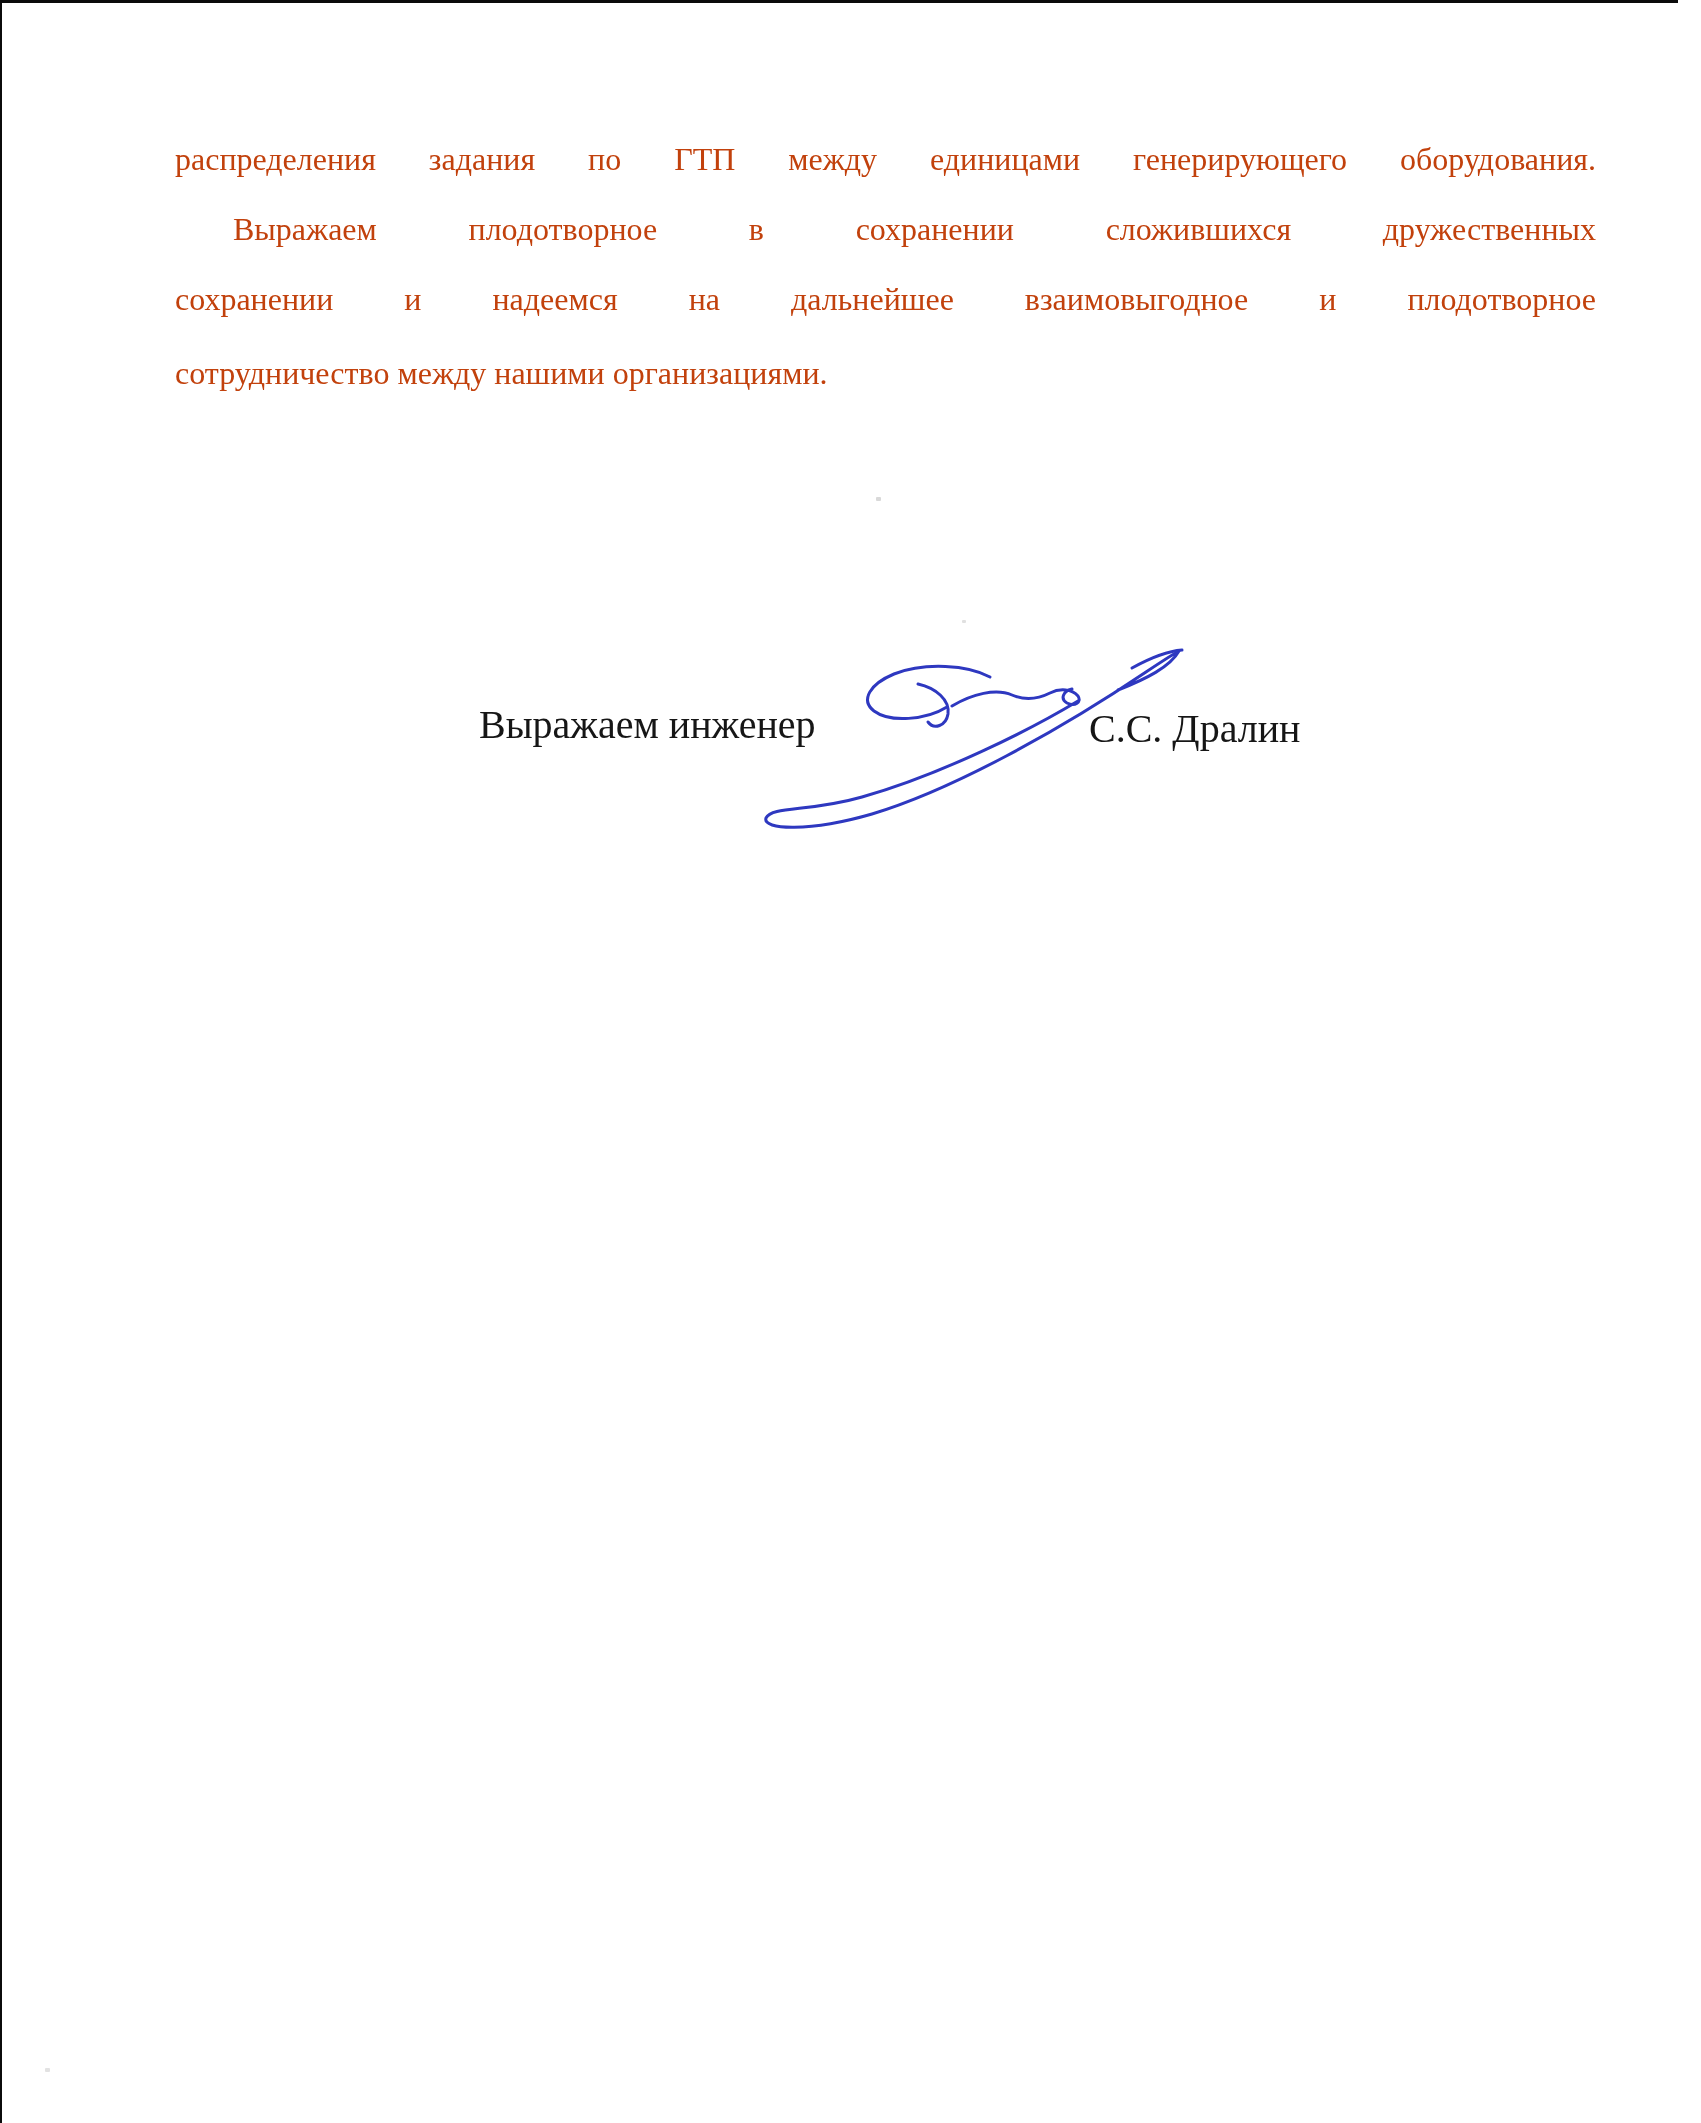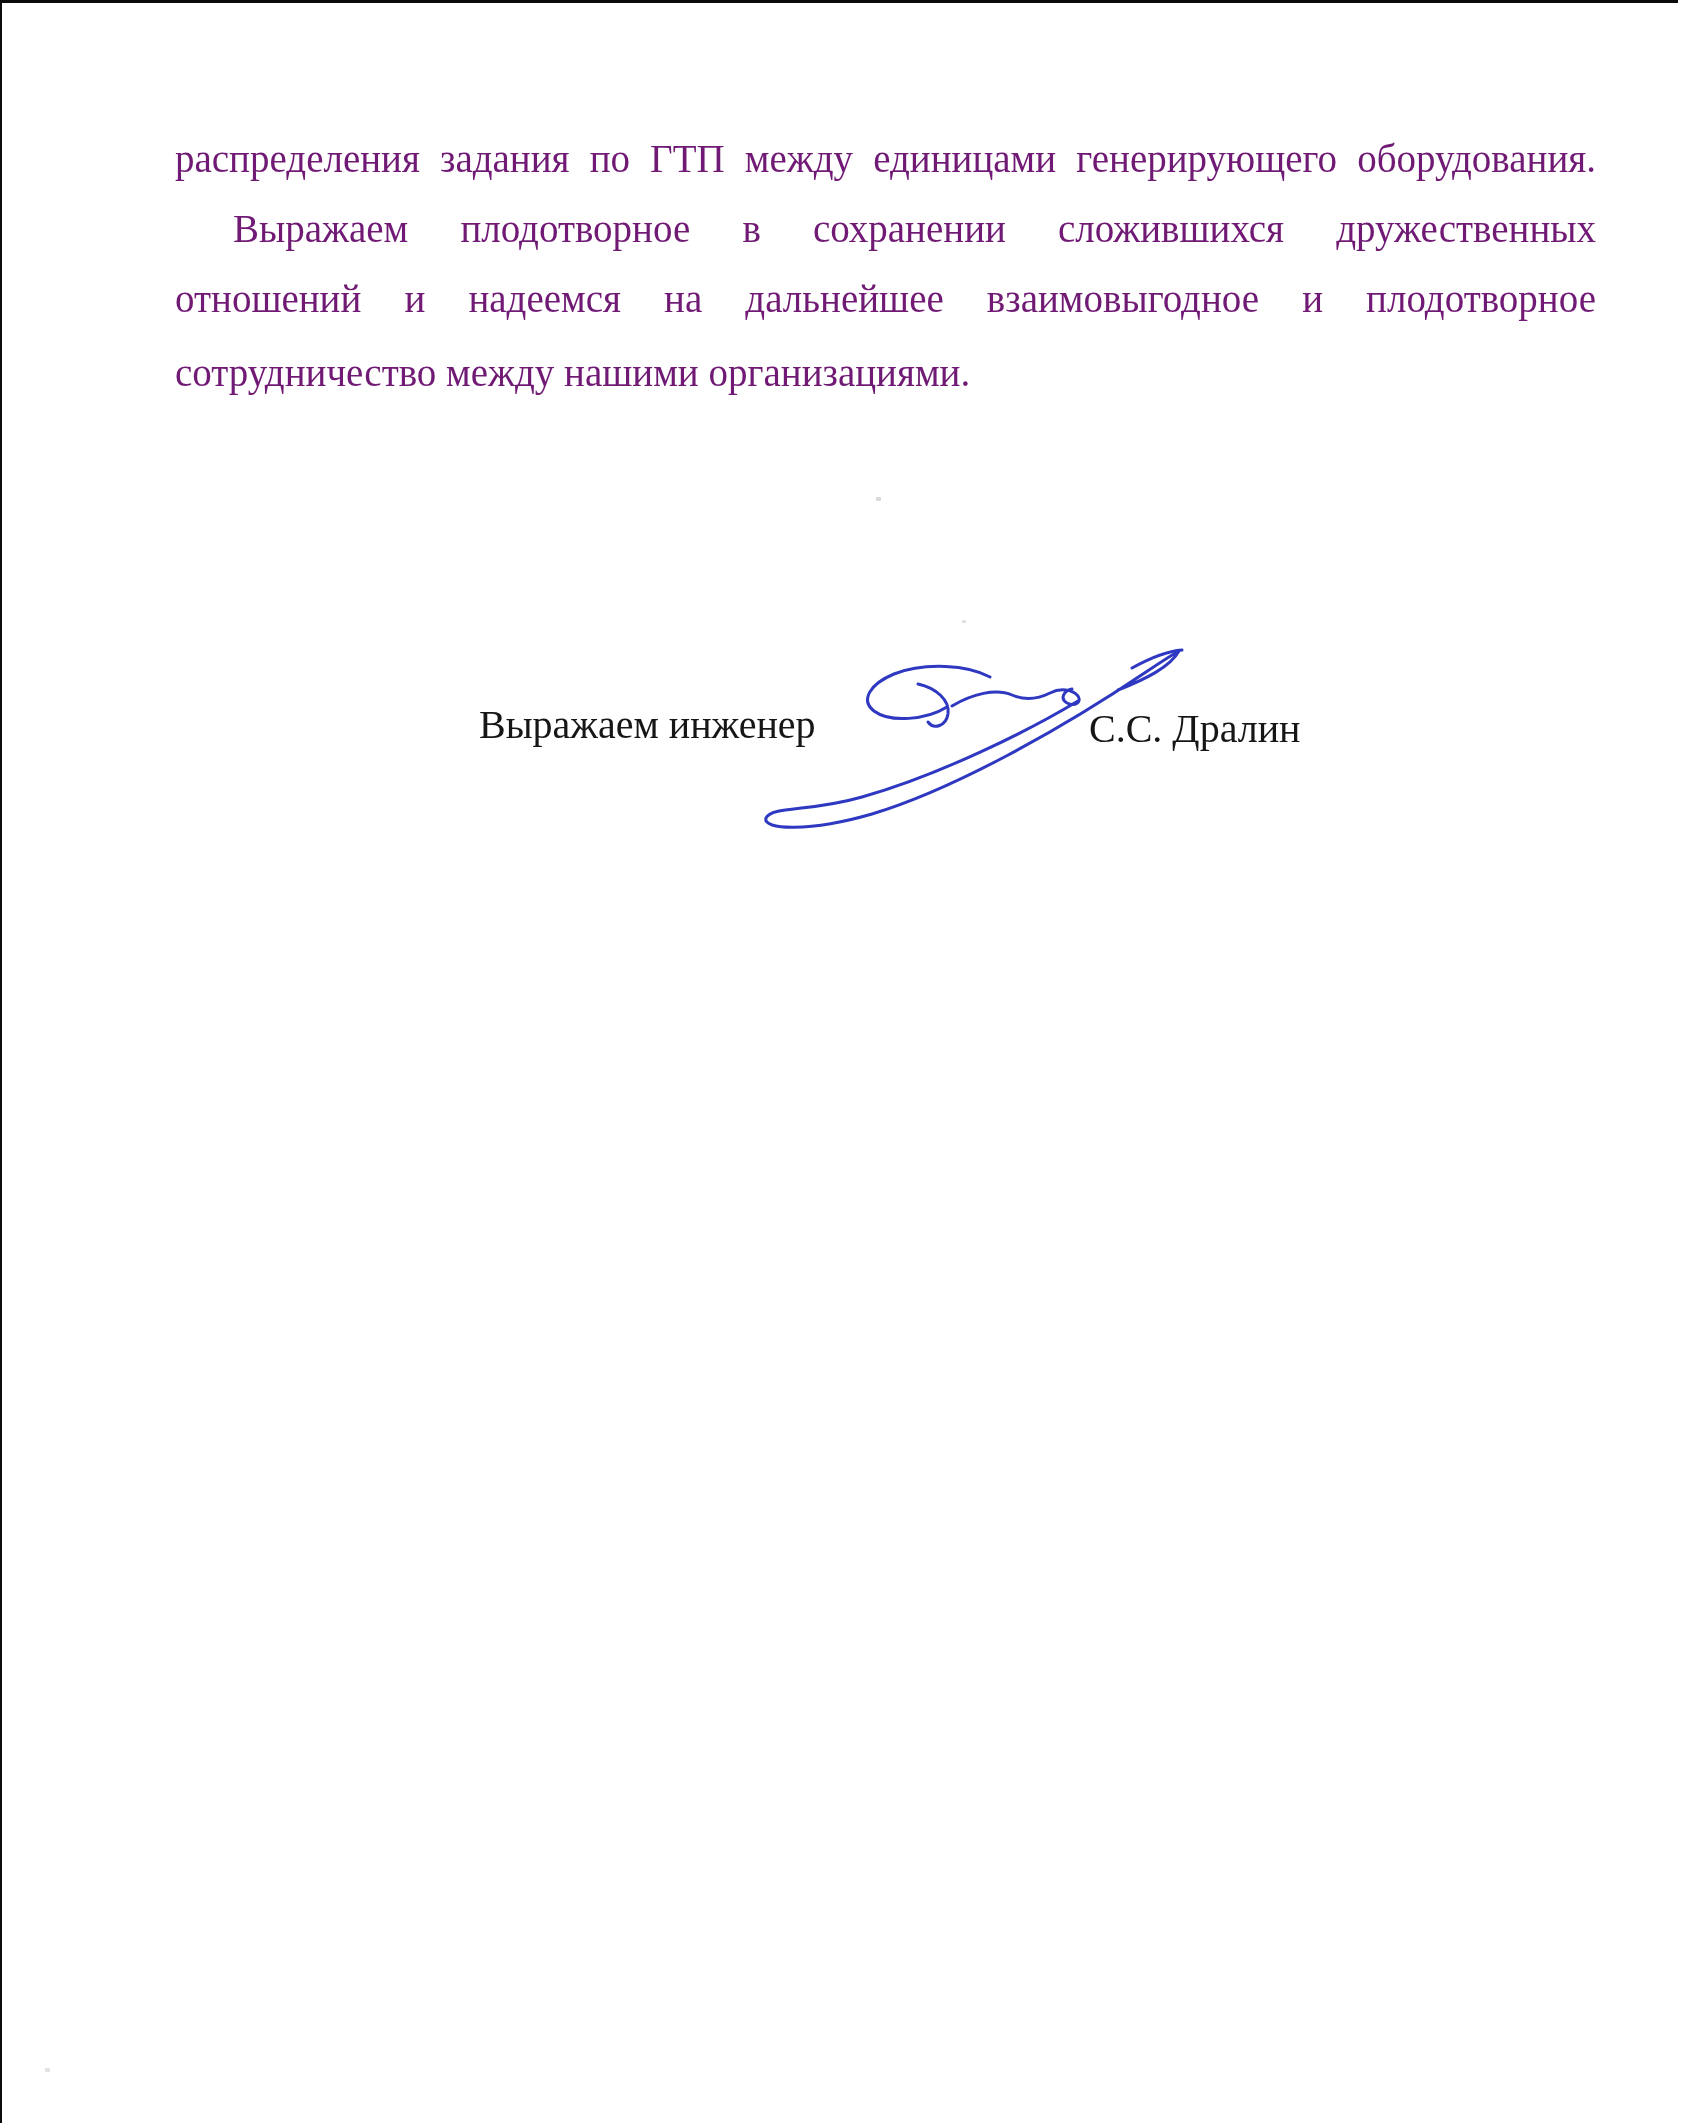--- a/index.html
+++ b/index.html
@@ -11,21 +11,21 @@
     font-family:"Liberation Serif","DejaVu Serif",serif;
   }
   .scan-border-top{
     position:absolute;left:0;top:0;width:1678px;height:3px;background:#0b0b0b;
   }
   .scan-border-left{
     position:absolute;left:0;top:0;width:2px;height:2123px;background:#0b0b0b;
   }
   .body-text-line{
     position:absolute;left:175px;width:1421px;
-    font-size:39px;line-height:46px;color:#701a75;
+    font-size:32px;line-height:46px;color:#c2410c;
     text-align:justify;text-align-last:justify;
     white-space:normal;
   }
   .line-1{top:136px;}
   .line-2{top:206px;padding-left:58px;width:1363px;}
   .line-3{top:276px;}
   .line-4{top:350px;width:auto;text-align:center;text-align-last:left;}
   .sig-title{
     position:absolute;left:479px;top:702px;
     font-size:40px;line-height:46px;color:#161616;white-space:nowrap;
@@ -45,21 +45,21 @@
 </head>
 <body>
 
 <div class="page">
 
   <div class="scan-border-top"></div>
   <div class="scan-border-left"></div>
 
   <div class="body-text-line line-1">распределения задания по ГТП между единицами генерирующего оборудования.</div>
   <div class="body-text-line line-2">Выражаем плодотворное в сохранении сложившихся дружественных</div>
-  <div class="body-text-line line-3">отношений и надеемся на дальнейшее взаимовыгодное и плодотворное</div>
+  <div class="body-text-line line-3">сохранении и надеемся на дальнейшее взаимовыгодное и плодотворное</div>
   <div class="body-text-line line-4">сотрудничество между нашими организациями.</div>
 
   <div class="sig-title">Выражаем инженер</div>
 
   <svg class="sig-svg" viewBox="740 628 470 230" xmlns="http://www.w3.org/2000/svg">
     <g fill="none" stroke="#2e38c0" stroke-width="3" stroke-linecap="round" stroke-linejoin="round">
 
       <path d="M 990,677 C 968,665 925,662 894,674 C 870,684 860,700 874,711 C 890,723 926,720 947,707"></path>
 
       <path d="M 918,684 C 936,688 950,700 948,714 C 946,726 934,730 928,722"></path>

